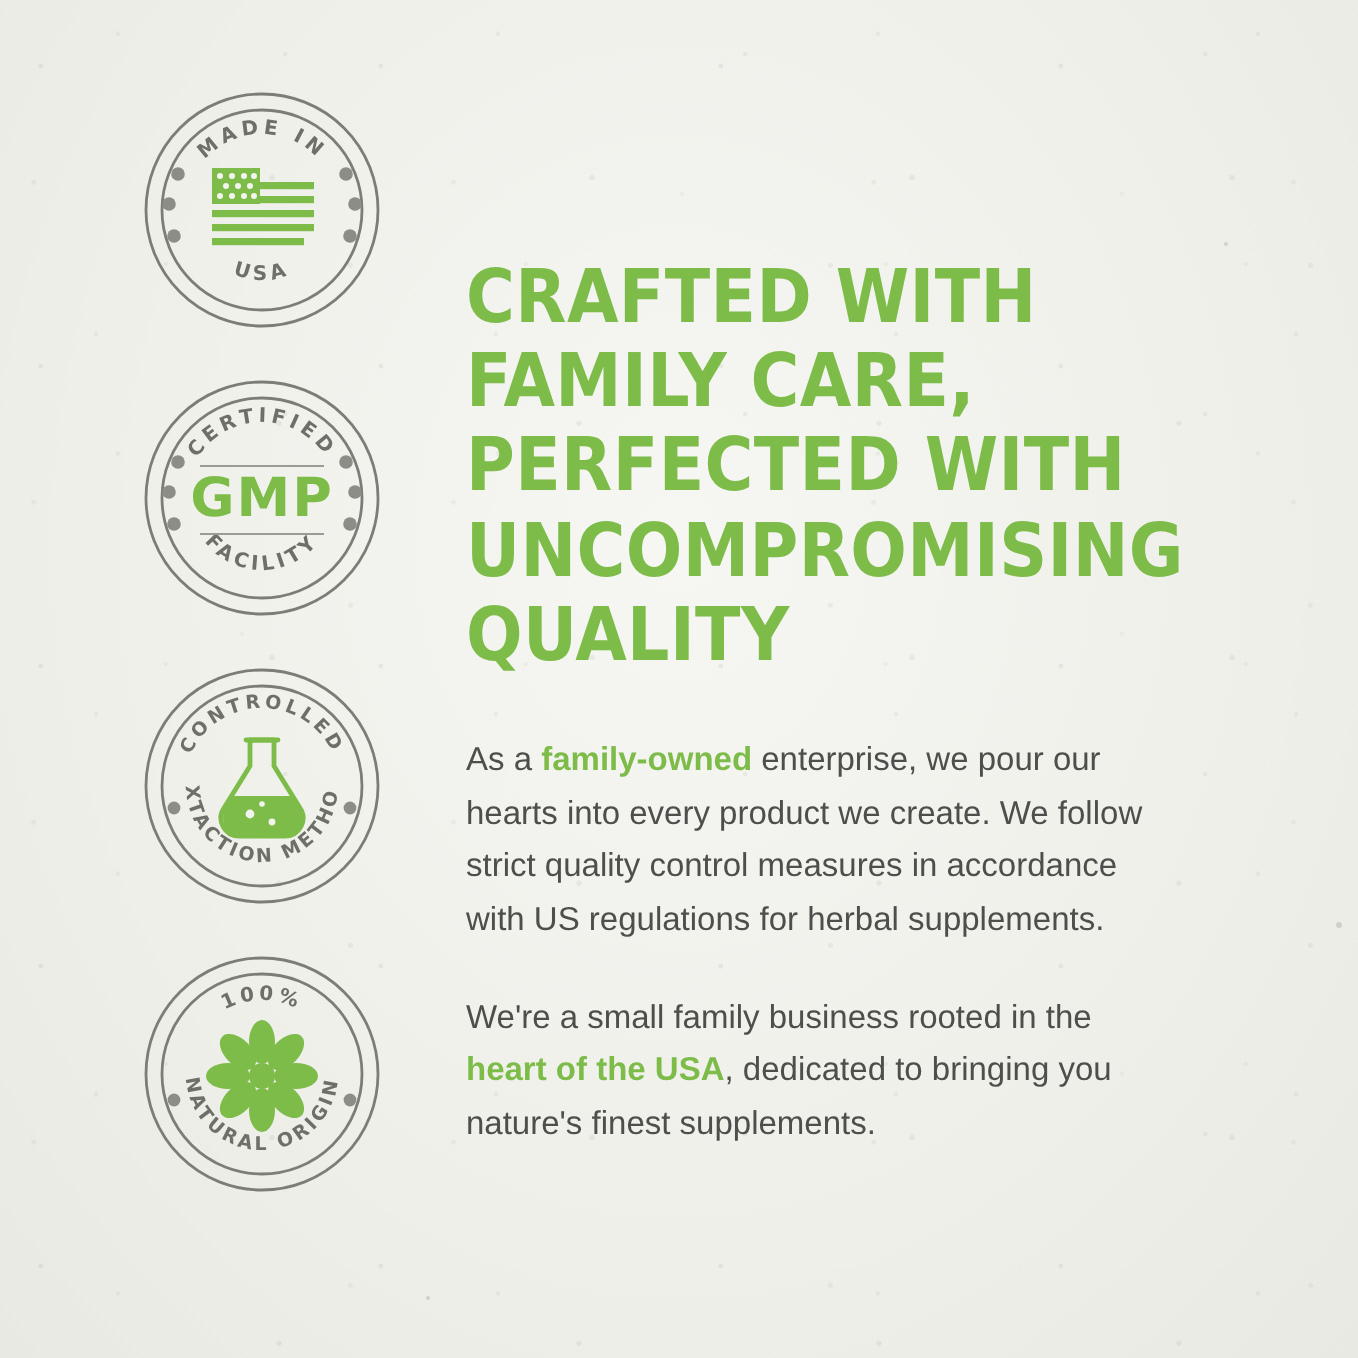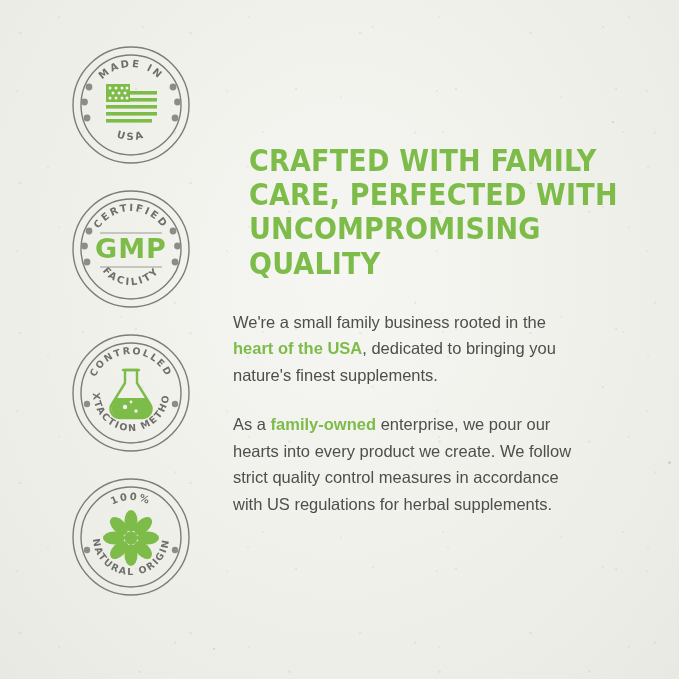--- a/index.html
+++ b/index.html
@@ -34,24 +34,24 @@
     position:absolute;left:56px;top:44px;width:150px;
     display:flex;flex-direction:column;align-items:center;gap:22px;
   }
   .badge{width:122px;height:122px;position:relative;}
   .badge svg{display:block;width:122px;height:122px;}
 
   .content{
     position:absolute;left:233px;top:128px;right:26px;
   }
   .headline{
-    margin:16px;
+    margin:0;
     color:#7ebc4a;
     font-weight:800;
-    font-size:30px;
+    font-size:37px;
     line-height:1.14;
     letter-spacing:.2px;
     text-transform:uppercase;
     font-family:"DejaVu Sans", sans-serif;
     font-stretch:condensed;
     max-width:380px;
   }
   .body-copy{
     margin:28px 0 0 0;
     color:#4d4f4c;
@@ -234,19 +234,19 @@
     </svg>
 
   </div>
 
 </div>
 
 <div class="content">
   <h1 class="headline">CRAFTED WITH FAMILY CARE, PERFECTED WITH UNCOMPROMISING QUALITY</h1>
 
   <p class="body-copy">
+    <span>As a </span><span class="hl">family-owned</span><span> enterprise, we pour our hearts into every product we create. We follow strict quality control measures in accordance with US regulations for herbal supplements.</span>
+  </p>
+
+  <p class="body-copy">
     <span>We're a small family business rooted in the </span><span class="hl">heart of the USA</span><span>, dedicated to bringing you nature's finest supplements.</span>
   </p>
-
-  <p class="body-copy">
-    <span>As a </span><span class="hl">family-owned</span><span> enterprise, we pour our hearts into every product we create. We follow strict quality control measures in accordance with US regulations for herbal supplements.</span>
-  </p>
 </div>
 
 </body></html>

